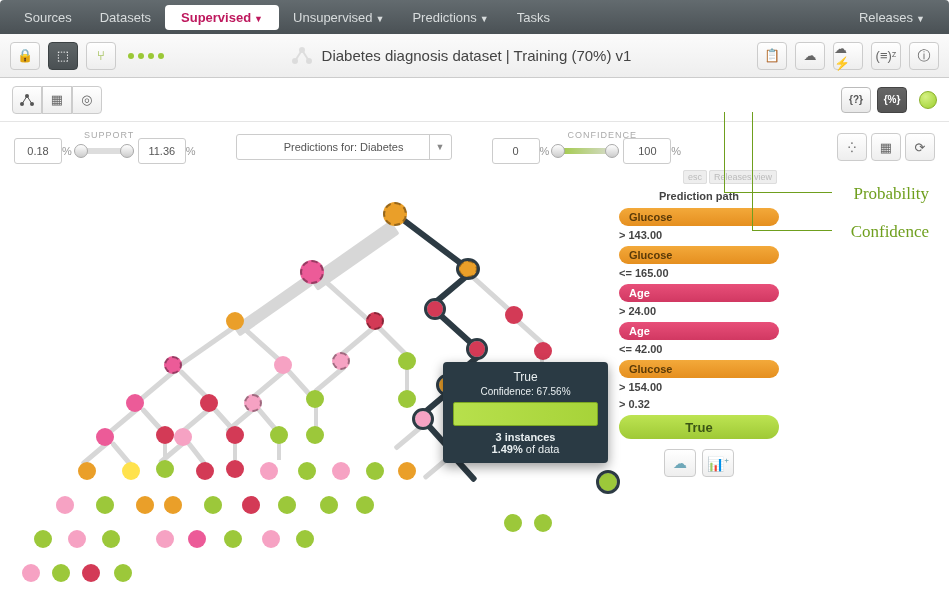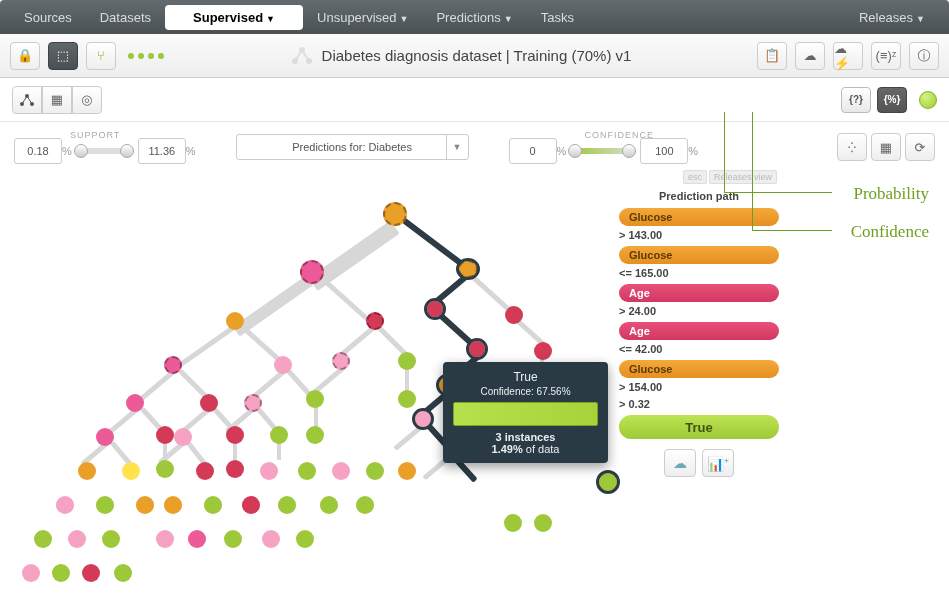--- a/index.html
+++ b/index.html
@@ -1,19 +1,19 @@
 <!DOCTYPE html>
 <html><head>
 <meta charset="utf-8">
 <style>
 *{box-sizing:border-box;margin:0;padding:0;font-family:-apple-system,Helvetica,Arial,sans-serif}
 body{background:#fff;width:949px;height:599px;position:relative;overflow:hidden}
 .topnav{height:34px;background:linear-gradient(#636b6f,#4a5155);display:flex;align-items:center;padding:0 10px;border-radius:4px 4px 0 0;color:#d8dcdd;font-size:13px}
 .topnav .item{padding:0 14px;cursor:pointer}
-.topnav .pill{background:#fff;color:#000000;padding:5px 28px;border-radius:4px;font-weight:600}
+.topnav .pill{background:#fff;color:#be185d;padding:5px 16px;border-radius:4px;font-weight:600}
 .topnav .caret{font-size:9px;margin-left:3px}
 .topnav .right{margin-left:auto}
 .subhead{height:44px;background:linear-gradient(#fbfbfb,#eee);border-bottom:1px solid #ccc;display:flex;align-items:center;padding:0 10px;gap:8px}
 .icoBtn{width:30px;height:28px;border:1px solid #ccc;border-radius:4px;background:linear-gradient(#fff,#eee);display:flex;align-items:center;justify-content:center;cursor:pointer;font-size:13px;color:#666}
 .icoBtn.dark{background:linear-gradient(#5f6668,#4a5053);color:#fff;border-color:#3c4244}
 .dots{display:flex;gap:4px;align-items:center;margin-left:4px}
 .dots span{width:6px;height:6px;border-radius:50%;background:#9bc837}
 .title{flex:1;text-align:center;color:#444;font-size:15px;display:flex;align-items:center;justify-content:center;gap:8px}
 .title .treeico{width:24px;height:20px;opacity:.4}
 .row2{height:44px;display:flex;align-items:center;padding:0 12px;gap:10px;border-bottom:1px solid #e5e5e5}
@@ -29,21 +29,21 @@
 .toggleBtn.active{background:linear-gradient(#666,#555);color:#fff;border-color:#444}
 .greenlamp{width:18px;height:18px;border-radius:50%;background:radial-gradient(circle at 35% 30%,#d6f184,#9ccf2f);border:1px solid #8ab029;margin-left:6px}
 .controls{height:50px;display:flex;align-items:center;padding:0 14px;gap:10px;font-size:11px;color:#888}
 .numbox{width:48px;height:26px;border:1px solid #ccc;border-radius:3px;background:#fff;text-align:center;font-size:11px;color:#555}
 .pct{color:#999}
 .slider{width:58px;height:6px;background:#ddd;border-radius:3px;position:relative;margin:0 4px}
 .slider .knob{width:14px;height:14px;border-radius:50%;background:linear-gradient(#fff,#ccc);border:1px solid #aaa;position:absolute;top:-4px}
 .gslider{width:66px;height:6px;background:linear-gradient(90deg,#9bc837,#ddd);border-radius:3px;position:relative;margin:0 4px}
 .gslider .knob{width:14px;height:14px;border-radius:50%;background:linear-gradient(#fff,#ccc);border:1px solid #aaa;position:absolute;top:-4px}
 .colhead{position:absolute;top:0;font-size:9px;color:#aaa;letter-spacing:1px}
-.selwrap{position:relative;width:233px}
+.selwrap{position:relative;width:216px}
 .sel{width:100%;height:26px;border:1px solid #ccc;border-radius:3px;background:#fff;padding:0 8px;font-size:11px;color:#555;text-align:center}
 .selwrap .drop{position:absolute;right:1px;top:1px;width:22px;height:24px;border-left:1px solid #ccc;display:flex;align-items:center;justify-content:center;color:#888;font-size:9px}
 .slgroup{position:relative;display:flex;align-items:center;padding-top:8px}
 
 .canvas{position:absolute;left:10px;top:174px;width:620px;height:410px}
 .node{position:absolute;width:18px;height:18px;border-radius:50%}
 .node.big{width:24px;height:24px}
 .node.sel{outline:3px solid #2d3b44;outline-offset:-1px}
 .node.dashed{border:2px dashed rgba(0,0,0,.35)}
 .orange{background:#ea9f29}
@@ -132,21 +132,21 @@
   </div>
   <div class="endbtns">
     <div class="toggleBtn">{?}</div>
     <div class="toggleBtn active">{%}</div>
     <div class="greenlamp"></div>
   </div>
 </div>
 
 <div class="controls">
   <div class="slgroup">
-    <span class="colhead" style="left:56px">SUPPORT</span>
+    <span class="colhead" style="left:70px">SUPPORT</span>
     <input class="numbox" value="0.18" style="">
     <span class="pct">%</span>
     <div class="slider">
         <div class="knob" style="left:-2px"></div>
         <div class="knob" style="left:44px"></div>
       </div>
     <input class="numbox" value="11.36" style="">
     <span class="pct">%</span>
   </div>
   <div style="width:20px"></div>

